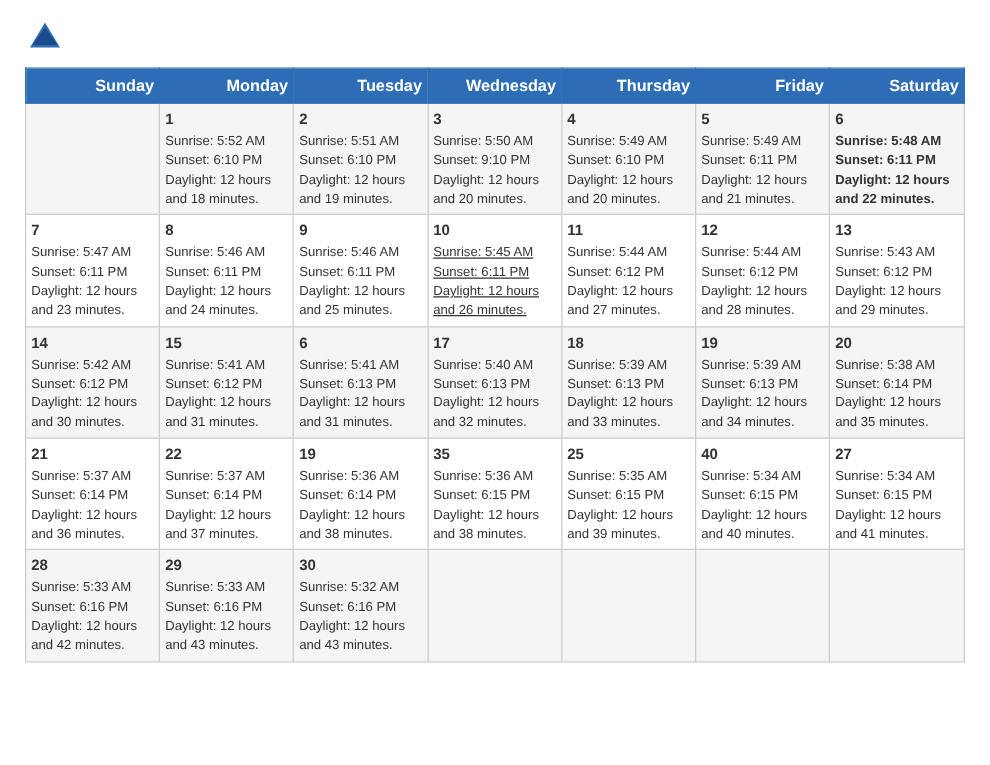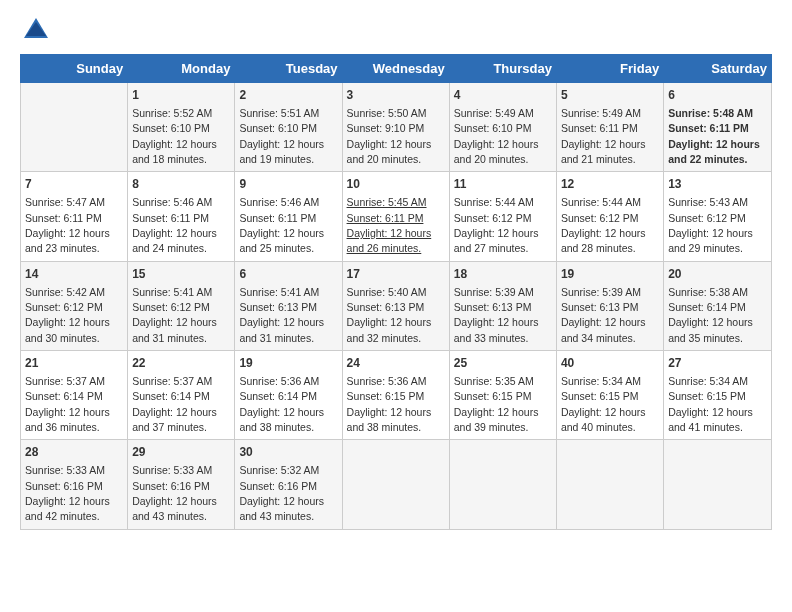--- a/index.html
+++ b/index.html
@@ -215,21 +215,21 @@
 Daylight: 12 hours
 and 36 minutes.</span></td>
         <td><span class="day-num">22</span><span class="cell-info" style="white-space: pre-line;">Sunrise: 5:37 AM
 Sunset: 6:14 PM
 Daylight: 12 hours
 and 37 minutes.</span></td>
         <td><span class="day-num">19</span><span class="cell-info" style="white-space: pre-line;">Sunrise: 5:36 AM
 Sunset: 6:14 PM
 Daylight: 12 hours
 and 38 minutes.</span></td>
-        <td><span class="day-num">24</span><span class="cell-info" style="white-space: pre-line;">Sunrise: 5:36 AM
+        <td><span class="day-num">35</span><span class="cell-info" style="white-space: pre-line;">Sunrise: 5:36 AM
 Sunset: 6:15 PM
 Daylight: 12 hours
 and 38 minutes.</span></td>
         <td><span class="day-num">25</span><span class="cell-info" style="white-space: pre-line;">Sunrise: 5:35 AM
 Sunset: 6:15 PM
 Daylight: 12 hours
 and 39 minutes.</span></td>
         <td><span class="day-num">40</span><span class="cell-info" style="white-space: pre-line;">Sunrise: 5:34 AM
 Sunset: 6:15 PM
 Daylight: 12 hours

